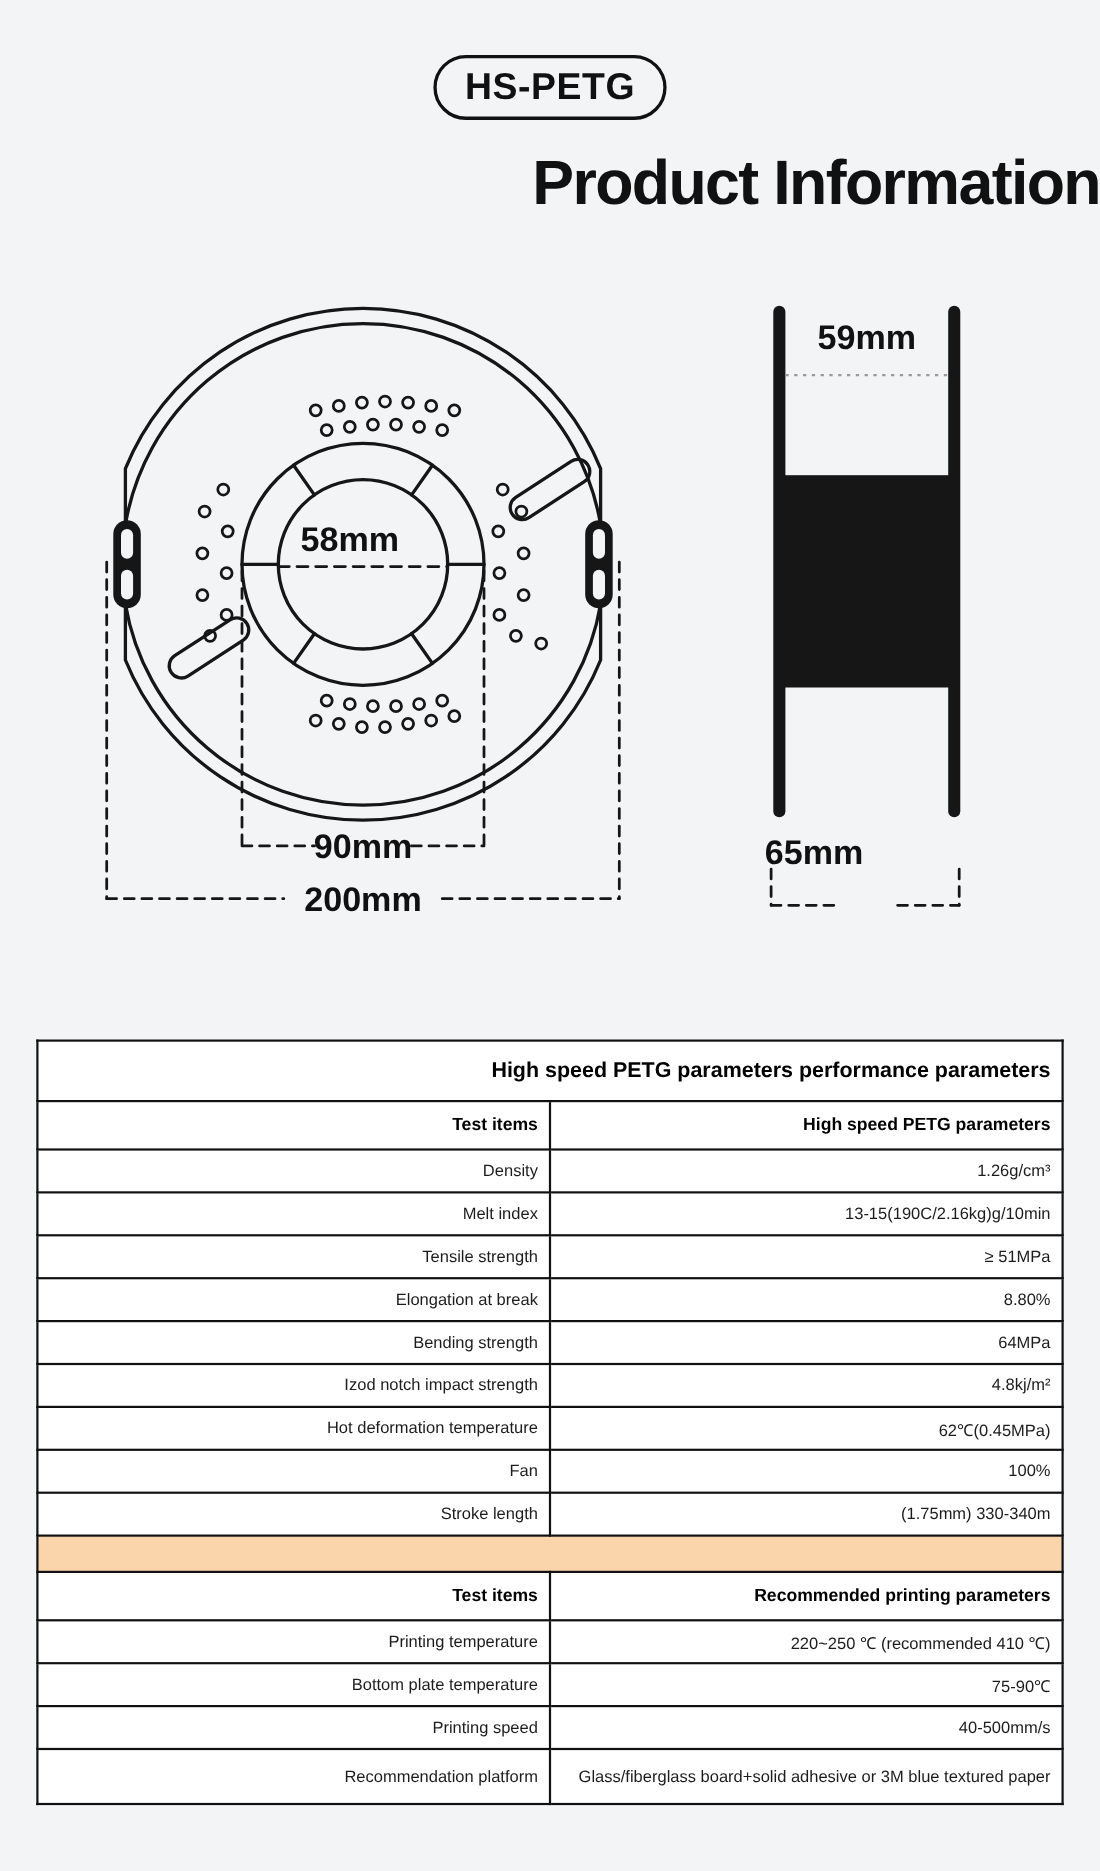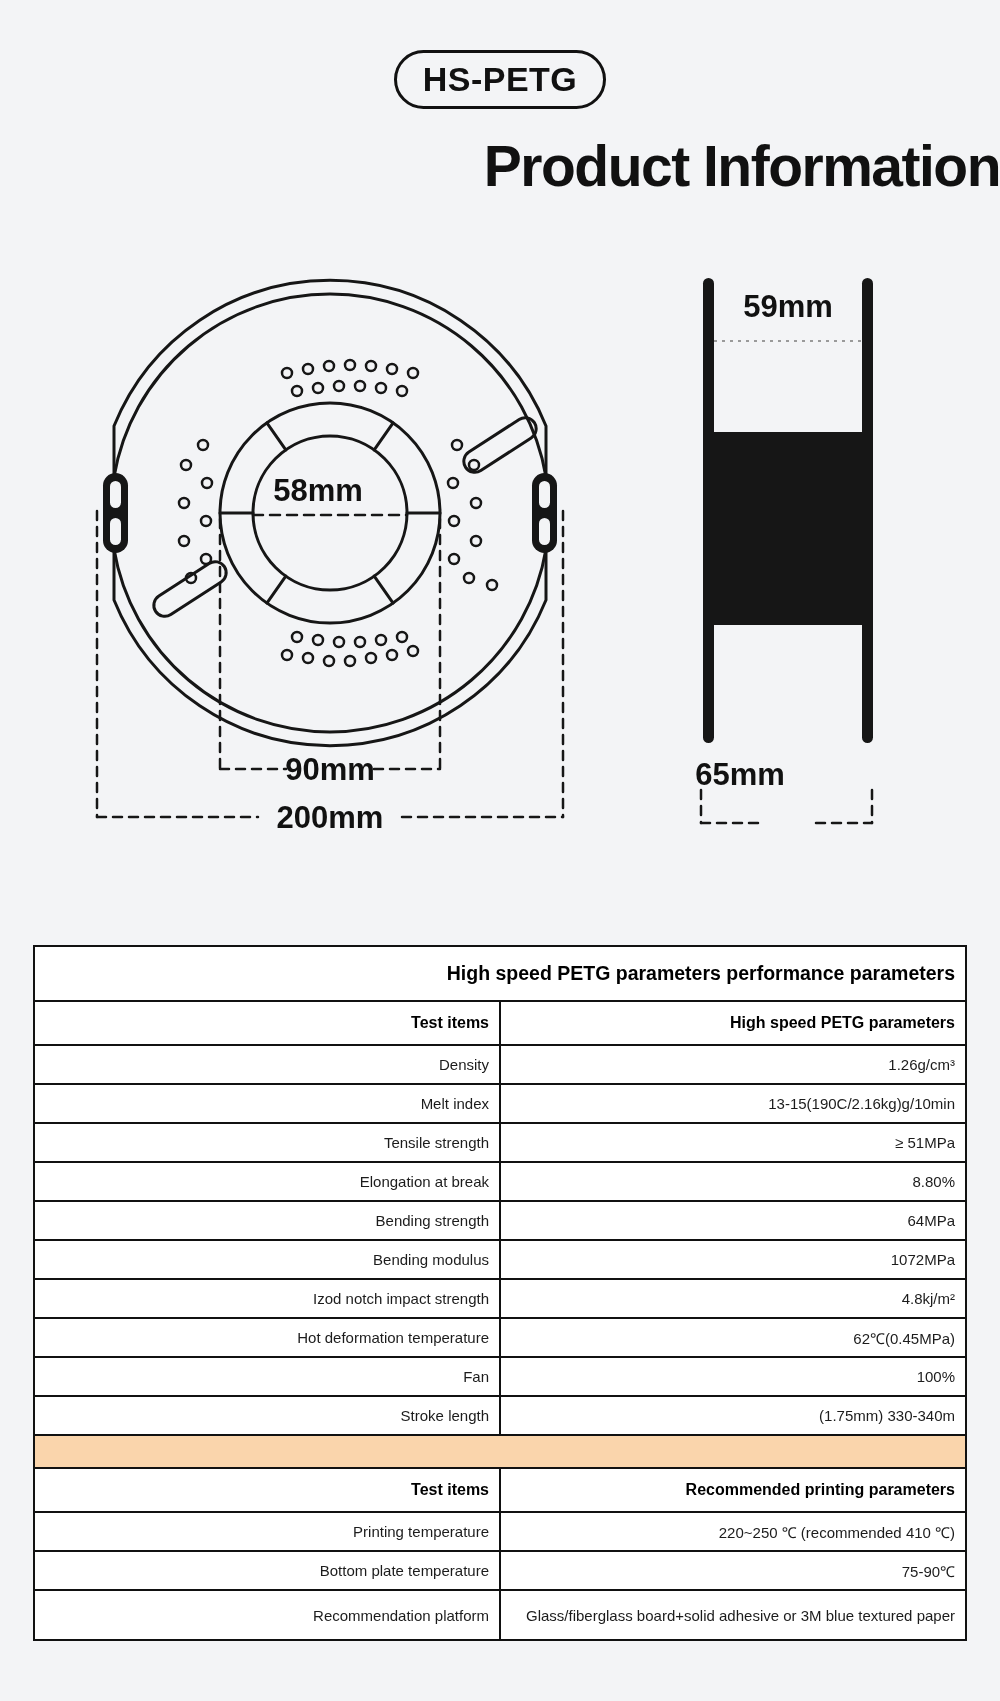--- a/index.html
+++ b/index.html
@@ -191,24 +191,20 @@
     </tr>
     <tr class="t-row">
       <td class="item-col">Elongation at break</td>
       <td>8.80%</td>
     </tr>
     <tr class="t-row">
       <td class="item-col">Bending strength</td>
       <td>64MPa</td>
     </tr>
     <tr class="t-row">
-      <td class="item-col">Bending modulus</td>
-      <td>1072MPa</td>
-    </tr>
-    <tr class="t-row">
       <td class="item-col">Izod notch impact strength</td>
       <td>4.8kj/m²</td>
     </tr>
     <tr class="t-row">
       <td class="item-col">Hot deformation temperature</td>
       <td>62℃(0.45MPa)</td>
     </tr>
     <tr class="t-row">
       <td class="item-col">Fan</td>
       <td>100%</td>
@@ -225,19 +221,23 @@
       <td>Recommended printing parameters</td>
     </tr>
     <tr class="t-row">
       <td class="item-col">Printing temperature</td>
       <td>220~250 ℃ (recommended 410 ℃)</td>
     </tr>
     <tr class="t-row">
       <td class="item-col">Bottom plate temperature</td>
       <td>75-90℃</td>
     </tr>
+    <tr class="t-row">
+      <td class="item-col">Printing speed</td>
+      <td>40-500mm/s</td>
+    </tr>
     <tr class="t-row-tall">
       <td class="item-col">Recommendation platform</td>
       <td>Glass/fiberglass board+solid adhesive or 3M blue textured paper</td>
     </tr>
   </tbody>
     </table>
 </div>
 
 </body></html>

